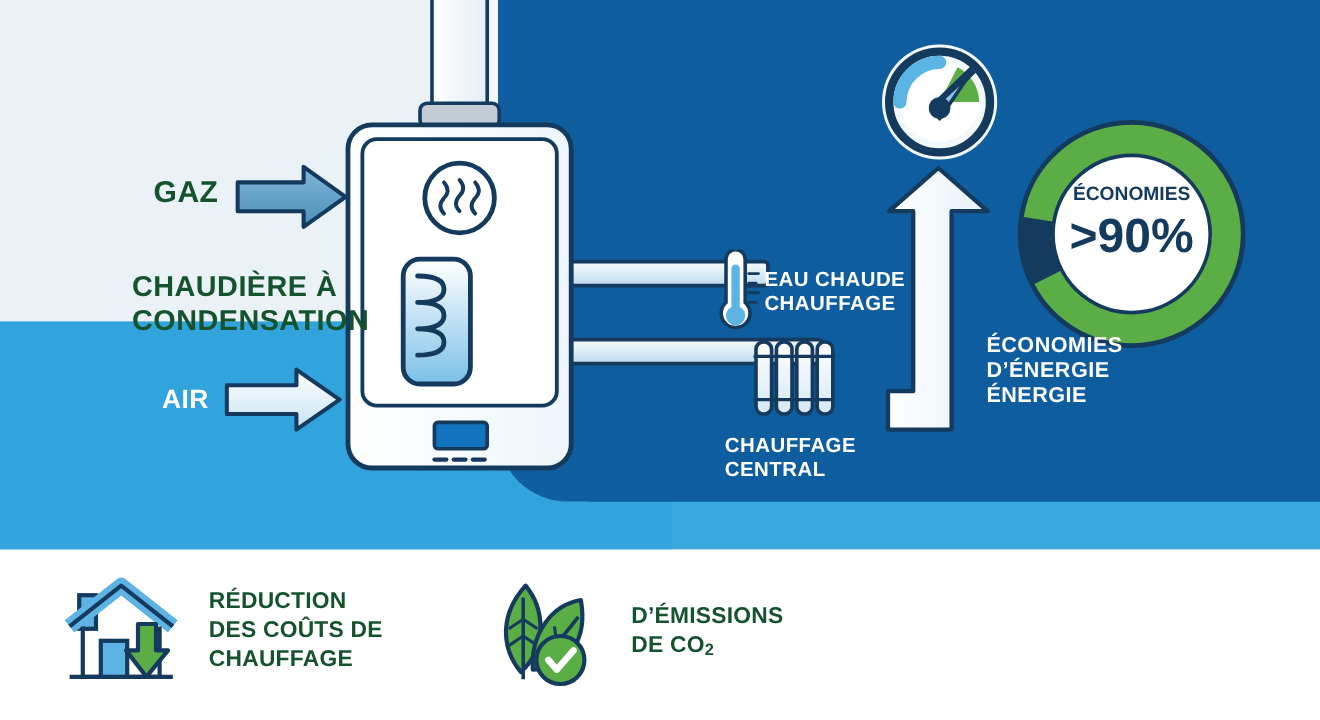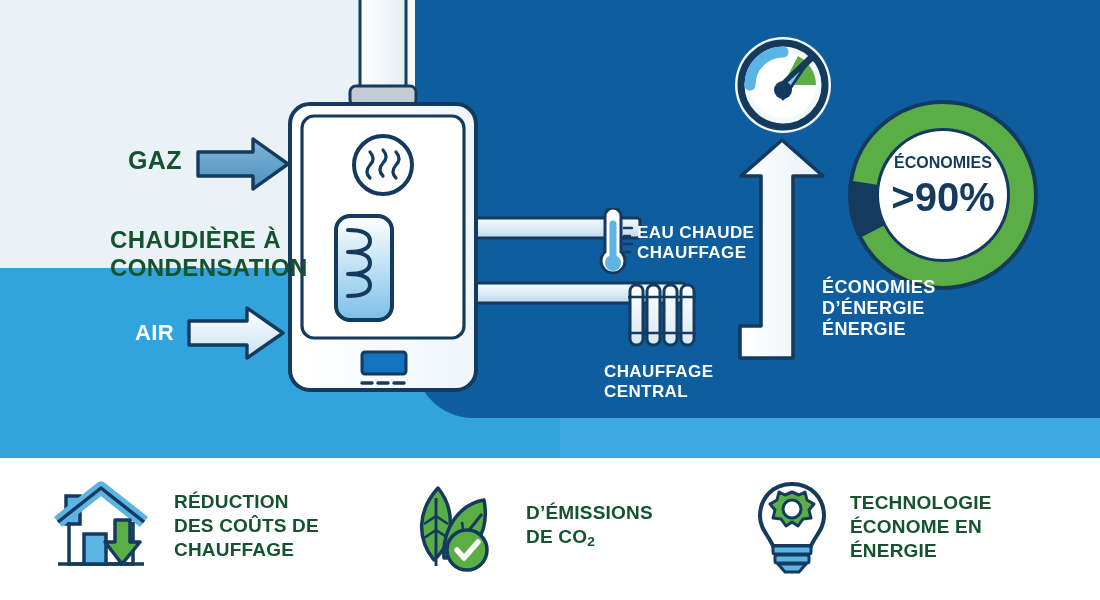--- a/index.html
+++ b/index.html
@@ -261,34 +261,14 @@
       </g>
       <circle cx="55" cy="70" r="20" fill="#5aae45" stroke="#143a5e" stroke-width="3.5"></circle>
       <path d="M45,70 L52,78 L66,62" fill="none" stroke="#ffffff" stroke-width="5.5" stroke-linecap="round" stroke-linejoin="round"></path>
     </svg>
     <div class="btxt">
       <div>D’ÉMISSIONS</div>
       <div><span>DE CO</span><span class="sub">2</span></div>
     </div>
   </div>
 
-  <div class="benefit" id="b3">
-    <svg class="icon" width="80" height="94" viewBox="0 0 80 94">
-      <path d="M40,4 C21,4 8,18 8,36 C8,49 17,56 21,66 L59,66 C63,56 72,49 72,36 C72,18 59,4 40,4 Z" fill="#ffffff" stroke="#143a5e" stroke-width="4"></path>
-      <g fill="#5cb3e4" stroke="#143a5e" stroke-width="3">
-        <rect x="21" y="66" width="38" height="8" rx="2"></rect>
-        <rect x="23" y="75" width="34" height="8" rx="2"></rect>
-        <path d="M26,84 L54,84 L47,92 L33,92 Z"></path>
-      </g>
-      <g fill="#5aae45" stroke="#143a5e" stroke-width="3" stroke-linejoin="round">
-        <path d="M40,12 L47,15 L53,12 L55,20 L62,24 L57,30 L59,38 L51,39 L46,46 L40,42
-                 L34,46 L29,39 L21,38 L23,30 L18,24 L25,20 L27,12 L33,15 Z"></path>
-      </g>
-      <circle cx="40" cy="29" r="9" fill="#ffffff" stroke="#143a5e" stroke-width="3"></circle>
-    </svg>
-    <div class="btxt">
-      <div>TECHNOLOGIE</div>
-      <div>ÉCONOME EN</div>
-      <div>ÉNERGIE</div>
-    </div>
-  </div>
 
 </div>
 
 </body></html>

